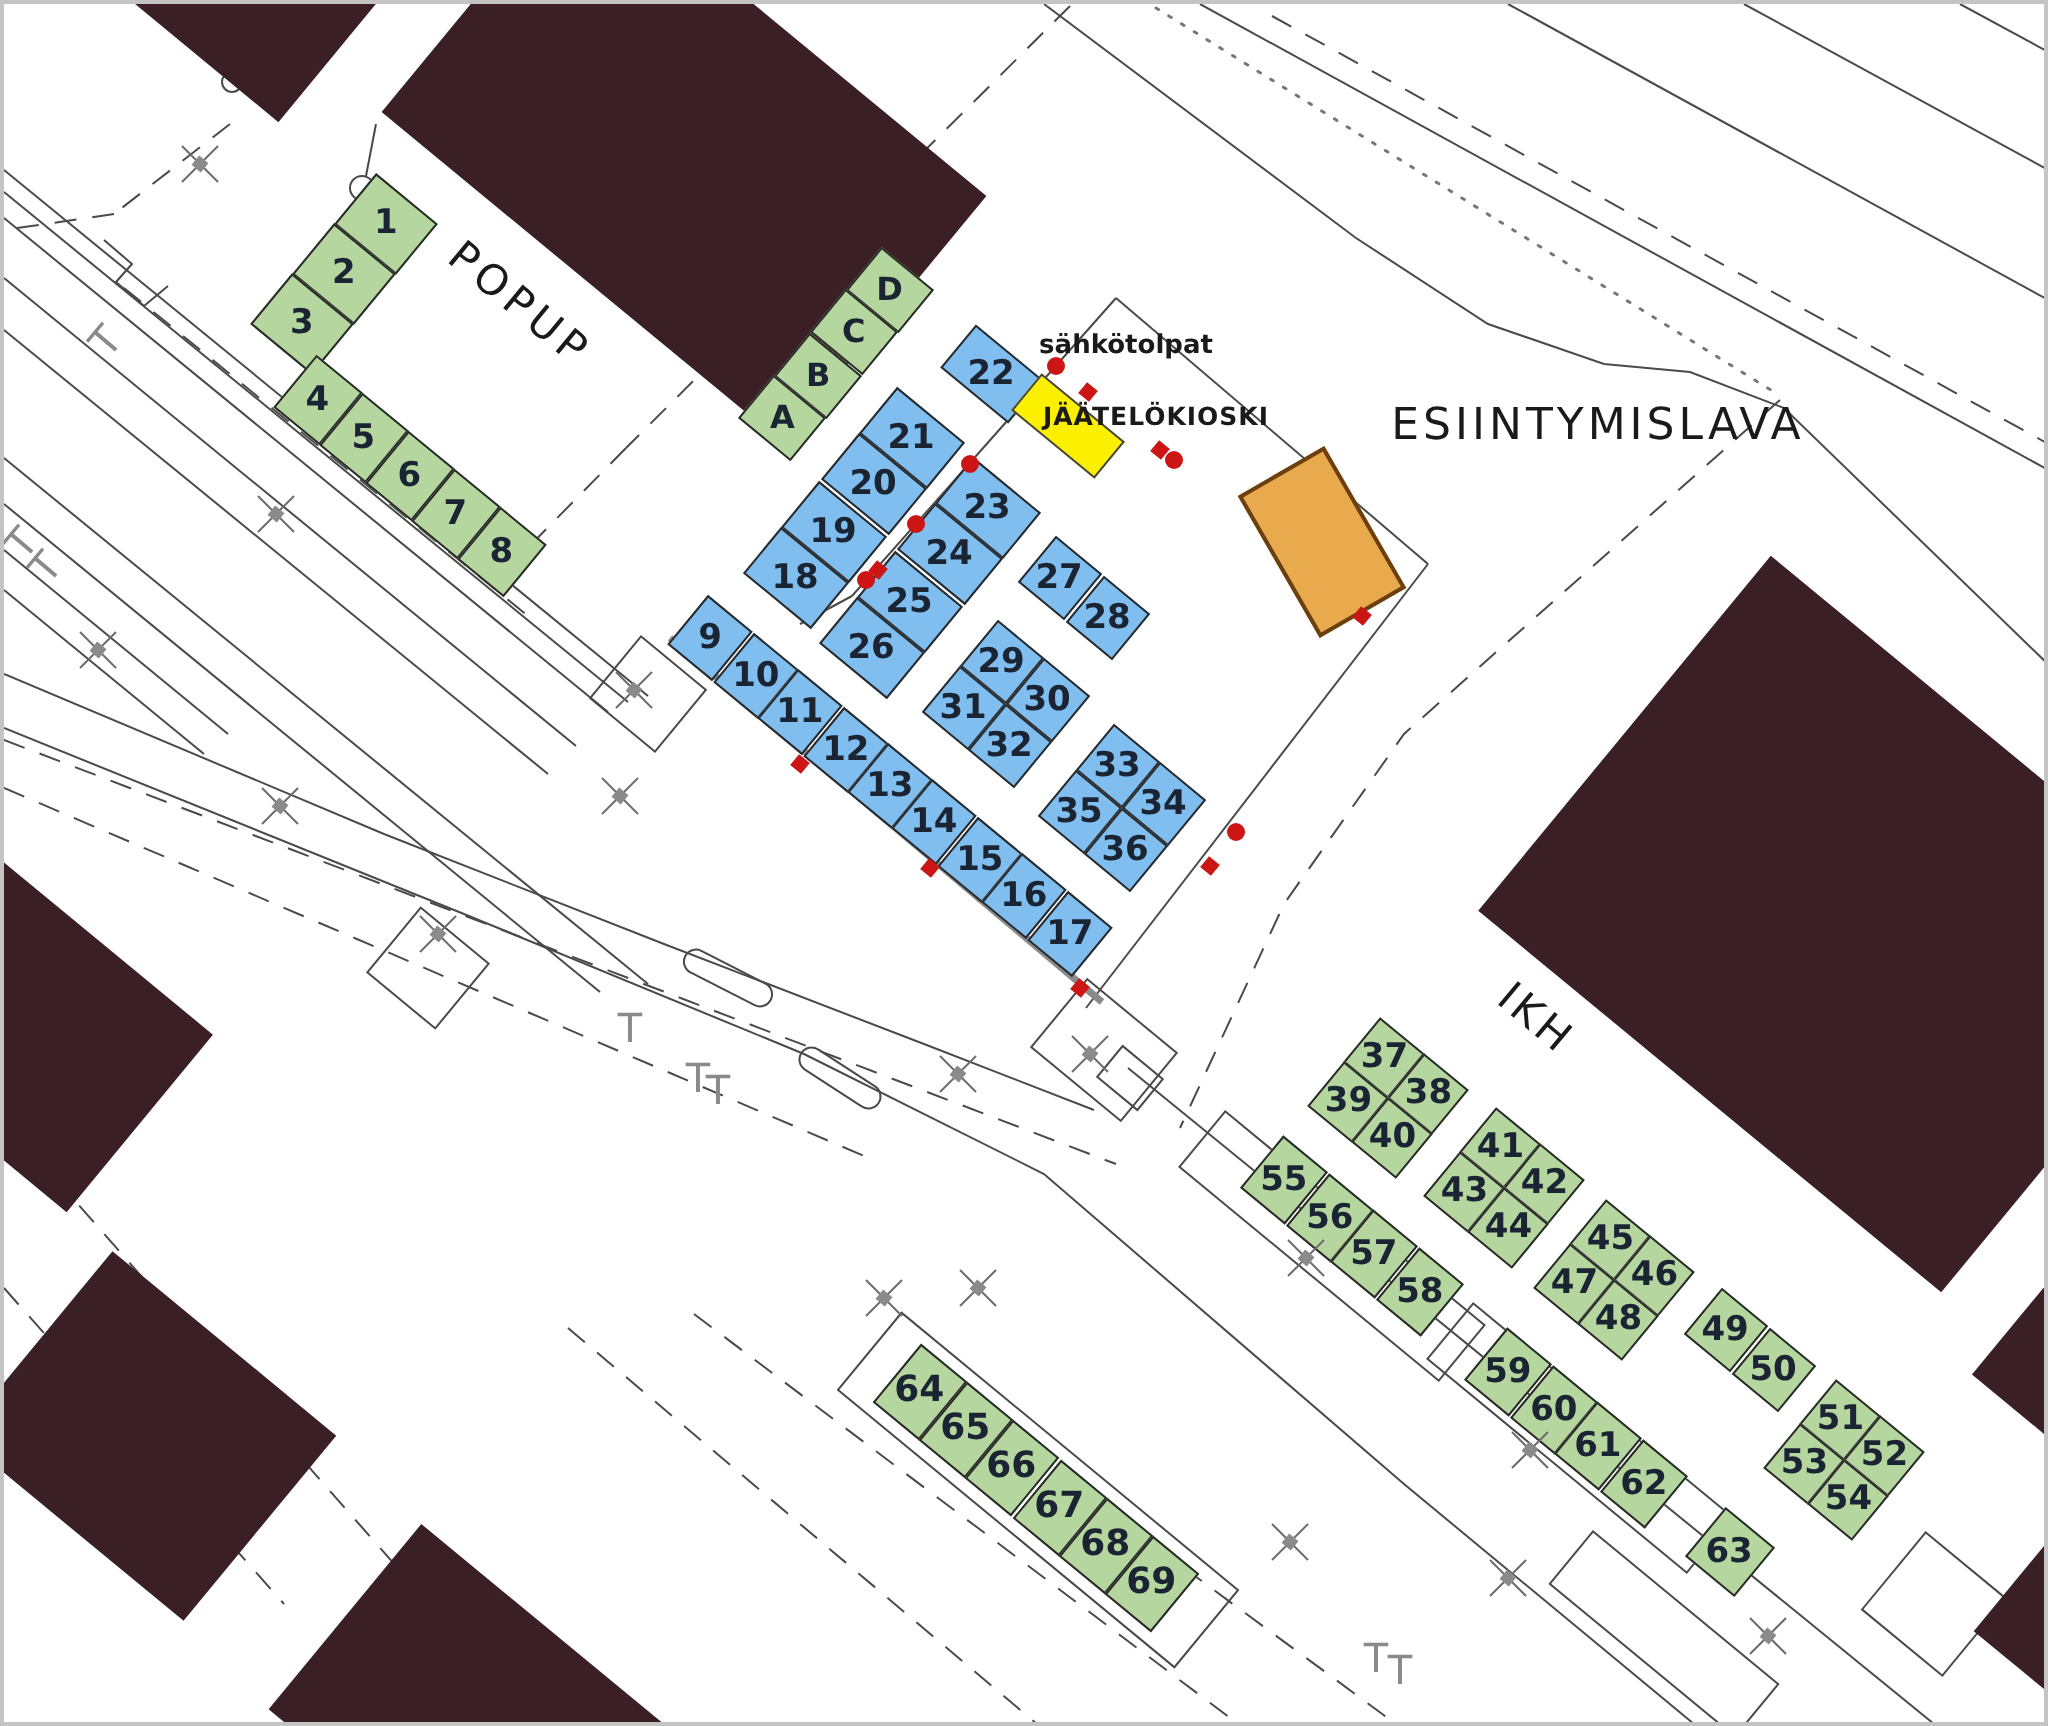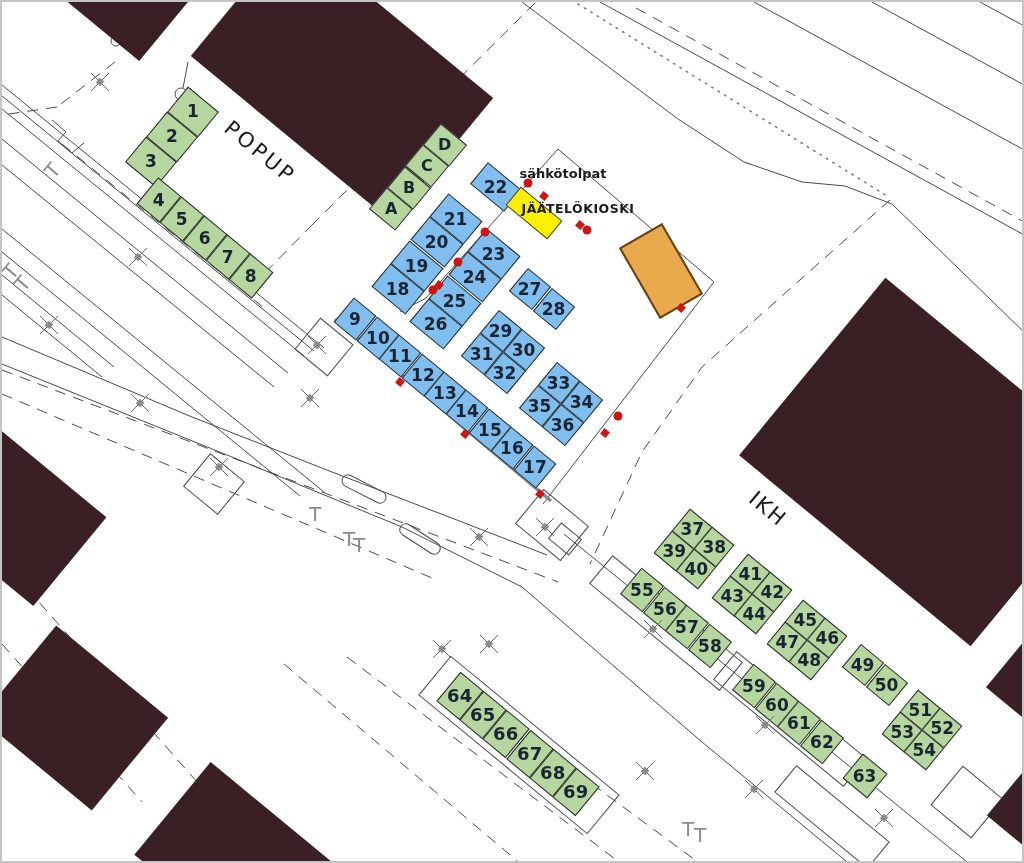--- a/index.html
+++ b/index.html
@@ -393,17 +393,18 @@
       <rect x="433.5" y="279.5" width="7" height="7" fill="#cc1616" transform="rotate(39.5 437 283)"></rect>
       <rect x="394.5" y="376.5" width="7" height="7" fill="#cc1616" transform="rotate(39.5 398 380)"></rect>
       <rect x="459.5" y="428.5" width="7" height="7" fill="#cc1616" transform="rotate(39.5 463 432)"></rect>
       <rect x="534.5" y="488.5" width="7" height="7" fill="#cc1616" transform="rotate(39.5 538 492)"></rect>
       <rect x="599.5" y="427.5" width="7" height="7" fill="#cc1616" transform="rotate(39.5 603 431)"></rect>
       <rect x="675.5" y="302.5" width="7" height="7" fill="#cc1616" transform="rotate(39.5 679 306)"></rect>
     </svg>
 
   <div id="label-layer">
     <div class="map-label" style="left:258px;top:150px;font-size:21px;letter-spacing:3px;transform:translate(-50%,-50%) rotate(39.5deg);">POPUP</div>
+    <div class="map-label" style="left:797px;top:211px;font-size:22px;letter-spacing:2px;transform:translate(-50%,-50%);">ESIINTYMISLAVA</div>
     <div class="map-label" style="left:766px;top:507px;font-size:21px;letter-spacing:2px;transform:translate(-50%,-50%) rotate(40deg);">IKH</div>
     <div class="map-label" style="left:561px;top:171px;font-size:13px;font-weight:600;transform:translate(-50%,-50%);">sähkötolpat</div>
     <div class="map-label" style="left:576px;top:206px;font-size:12.5px;font-weight:600;letter-spacing:0.5px;transform:translate(-50%,-50%);">JÄÄTELÖKIOSKI</div>
   </div>
 </div>
 
 </body></html>

